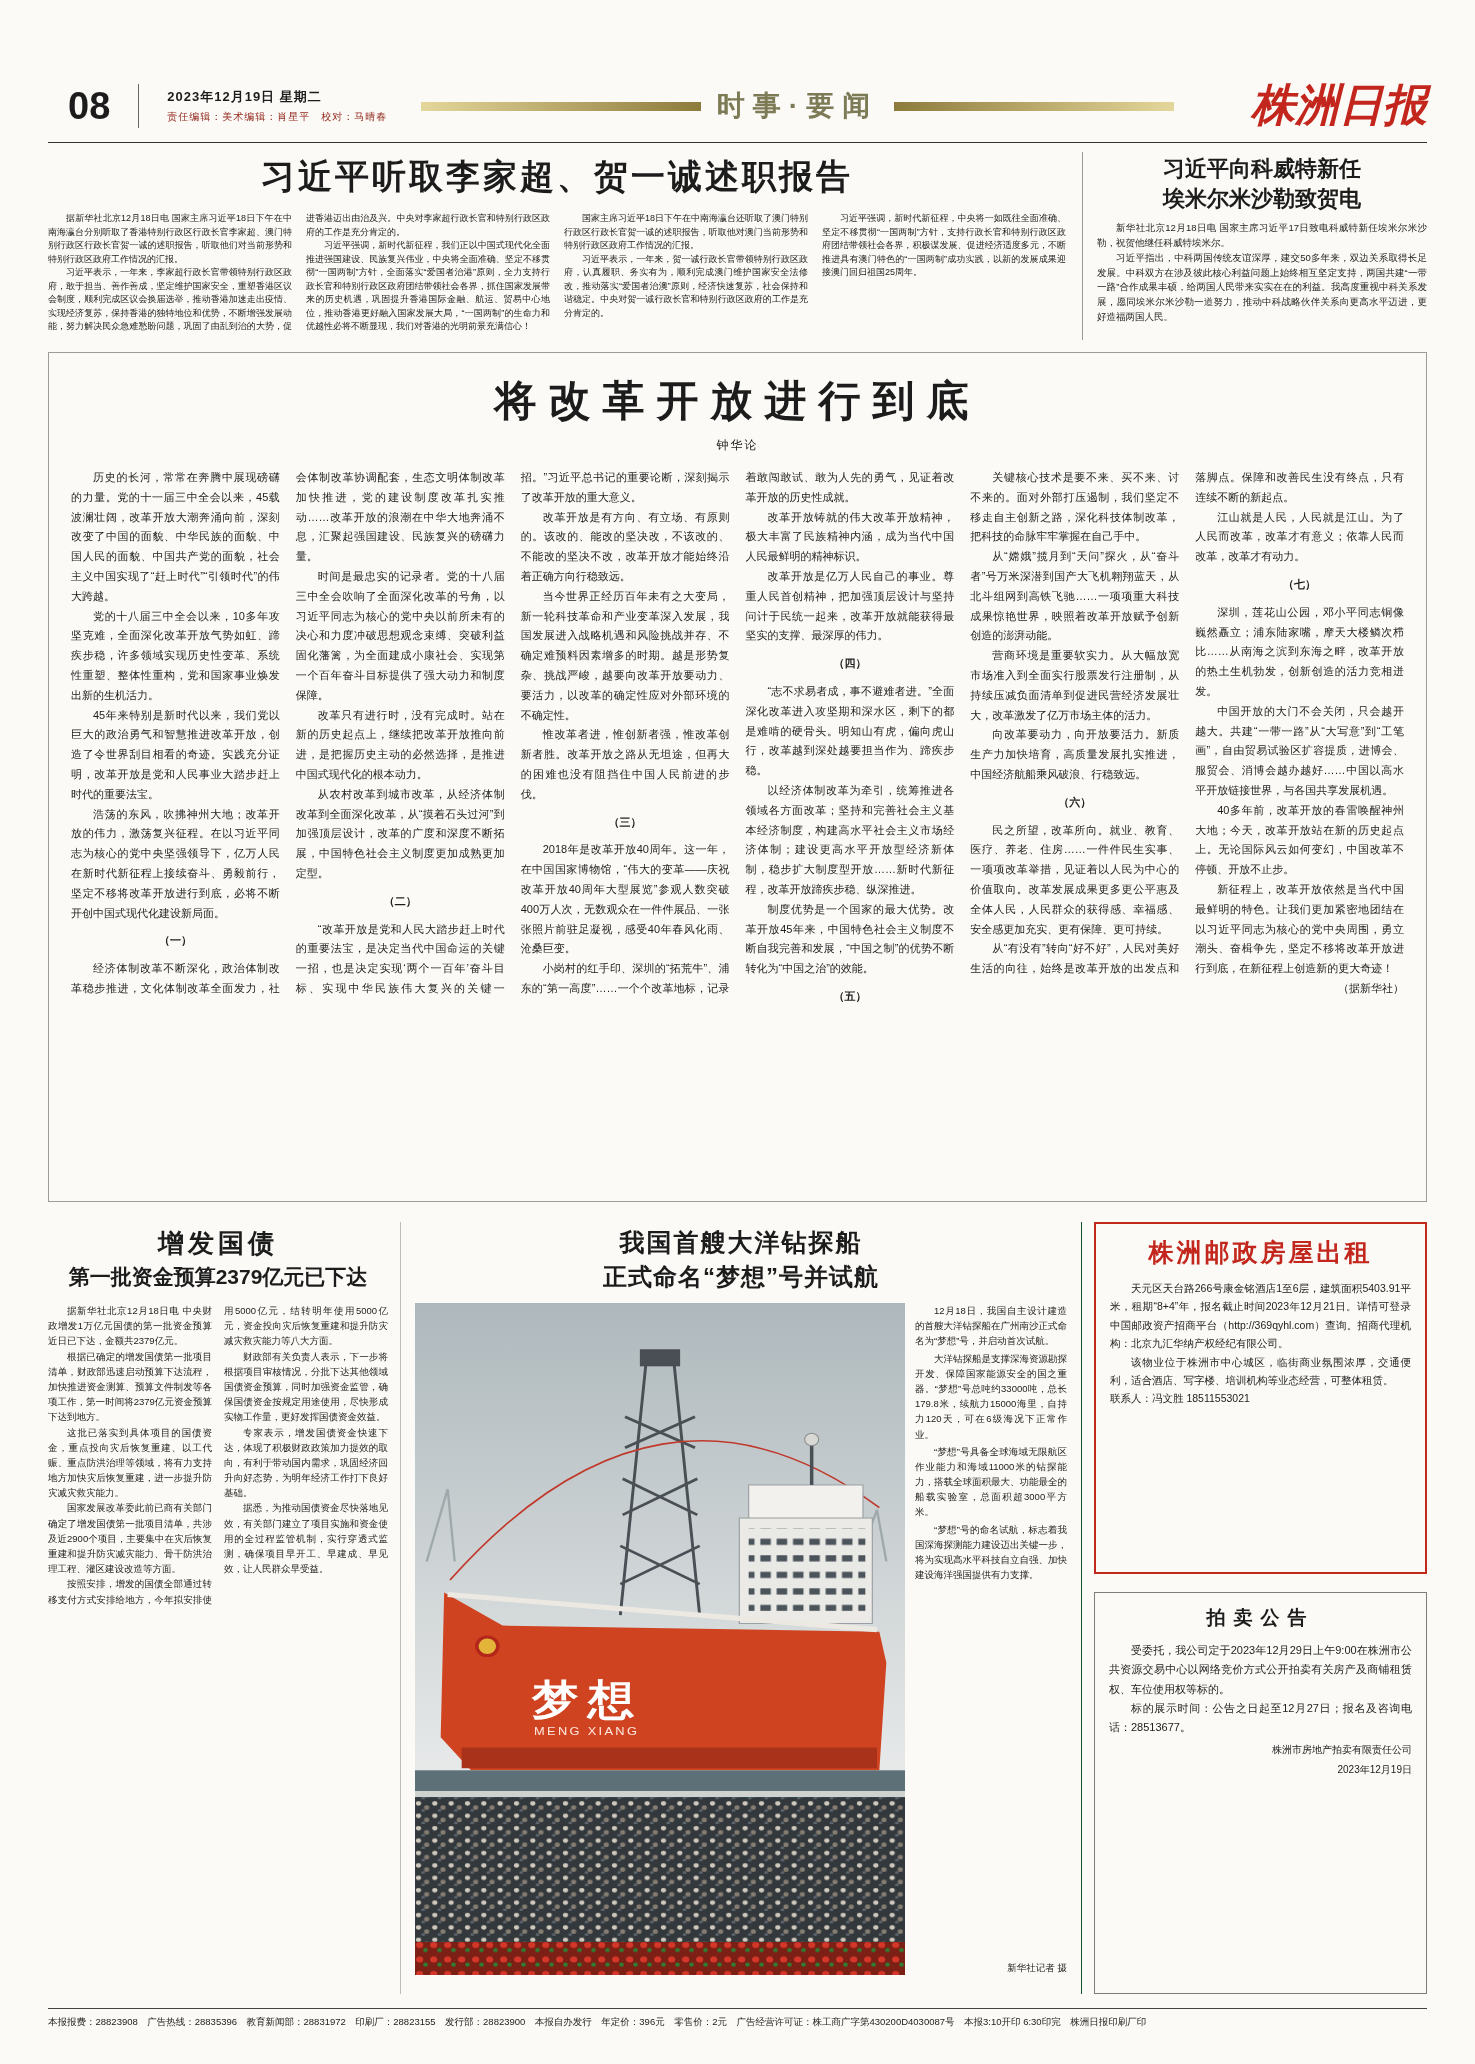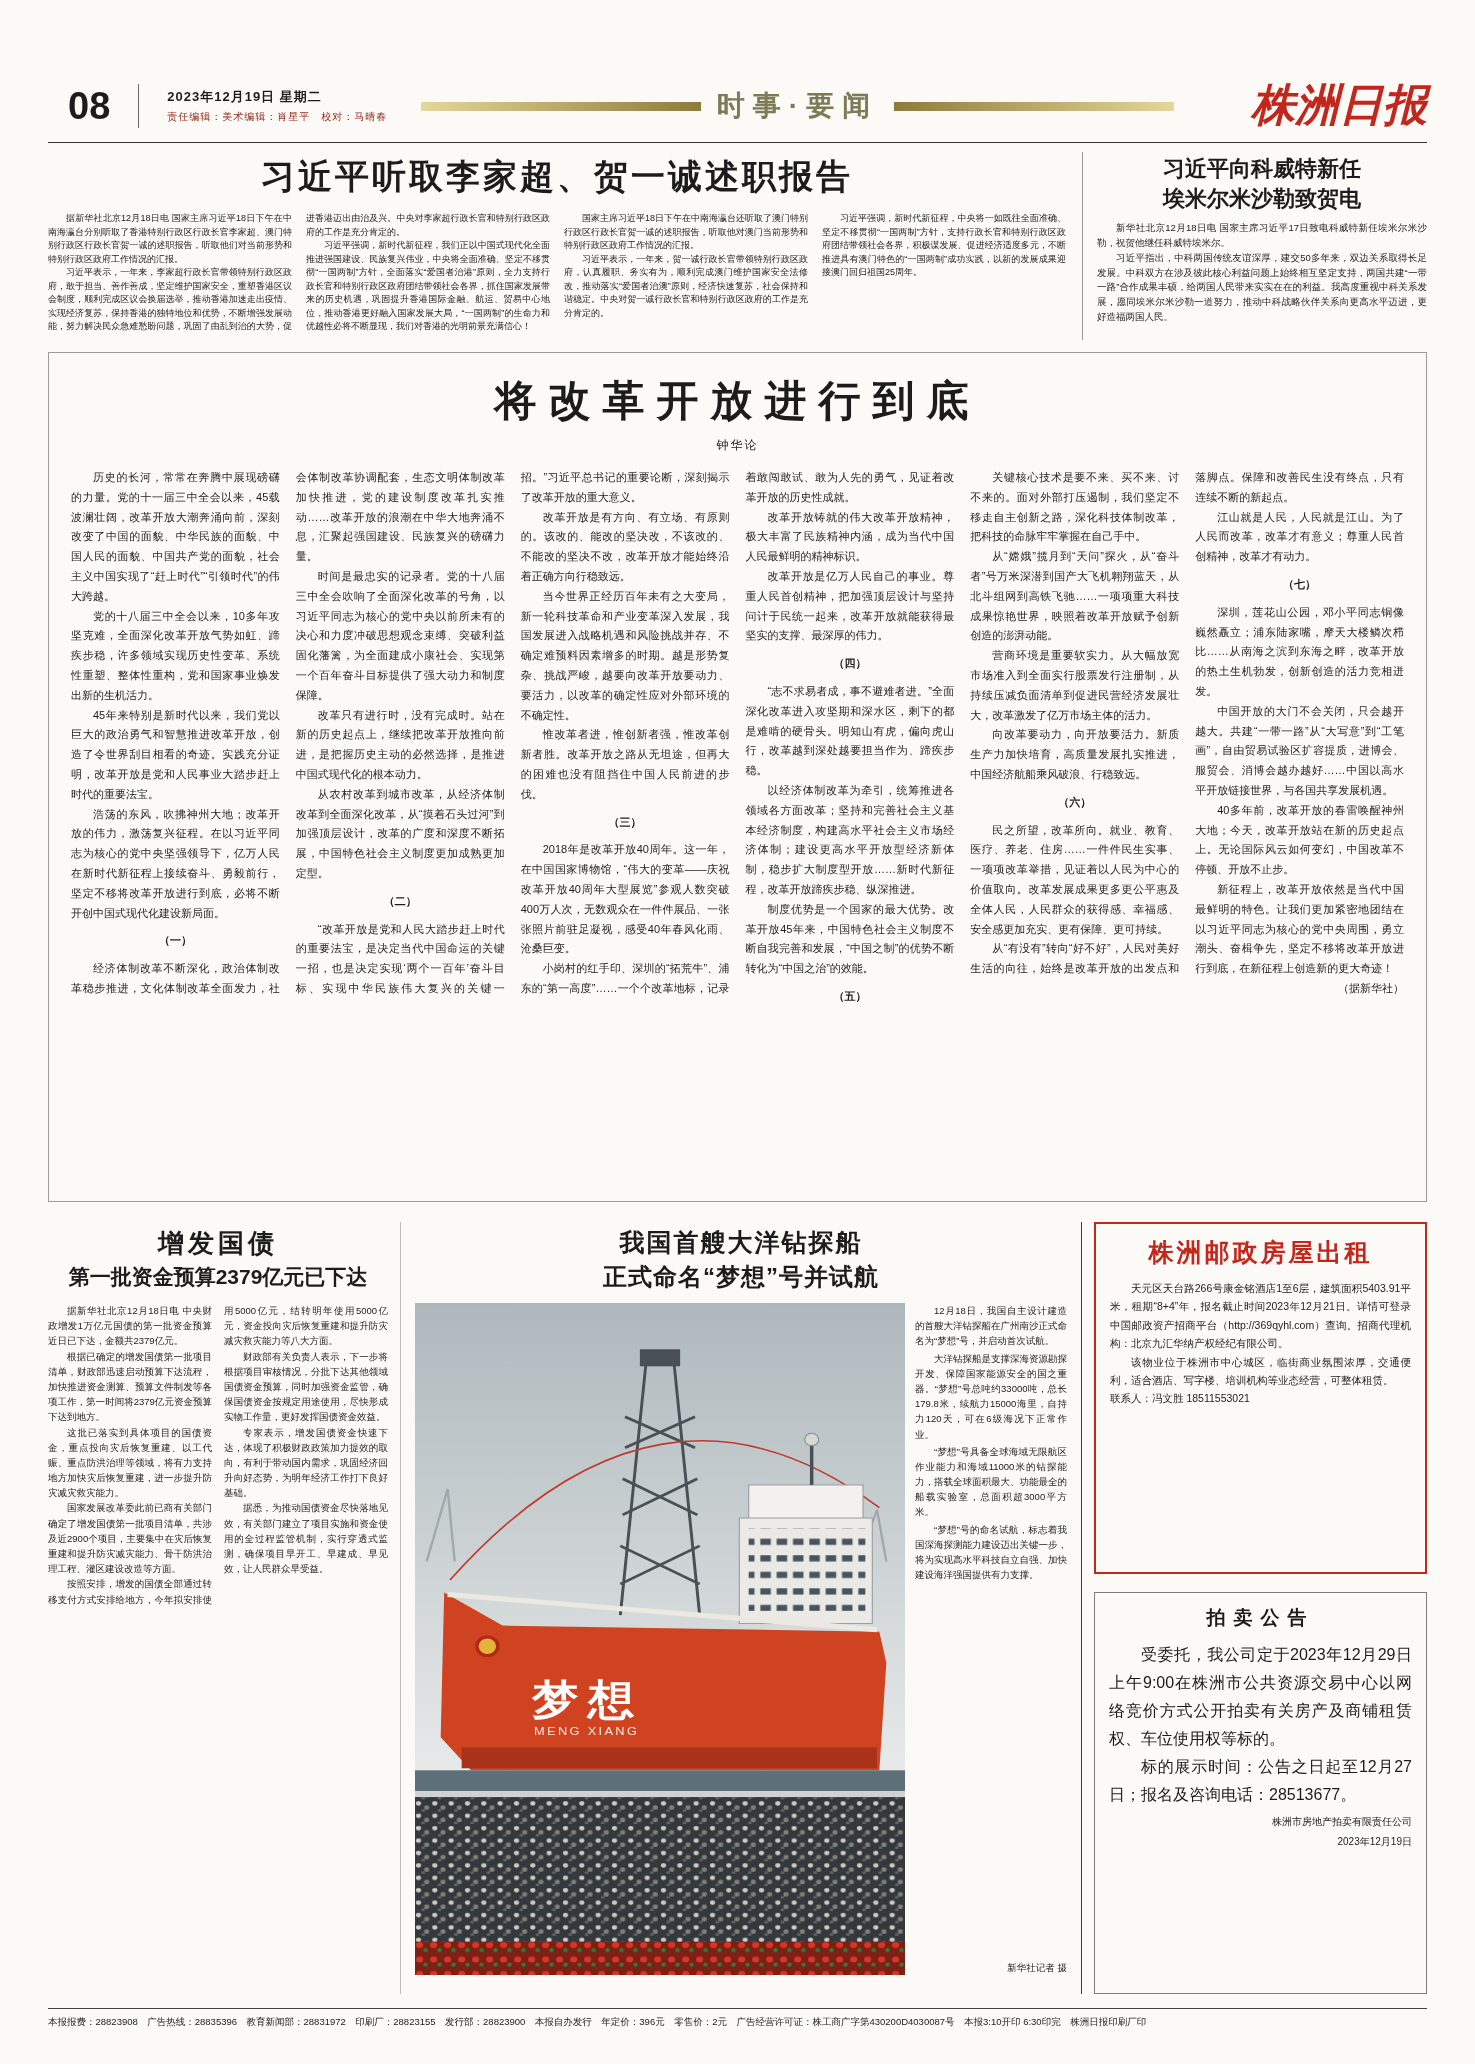--- a/index.html
+++ b/index.html
@@ -55,21 +55,21 @@
   .ship-text{width:152px;font-size:9.5px;line-height:1.6;display:flex;flex-direction:column;overflow:hidden;}
   .ship-text p{margin-bottom:2px;}
   .caption{margin-top:auto;text-align:right;font-size:9.5px;}
   .ads{width:345px;padding-left:12px;box-sizing:border-box;display:flex;flex-direction:column;gap:18px;}
   .rental{border:2px solid #c0291c;padding:12px 14px;height:352px;box-sizing:border-box;overflow:hidden;}
   .rental h3{margin:0 0 10px;text-align:center;color:#c2261c;font-size:25px;font-weight:900;letter-spacing:3px;}
   .rental-body{font-size:10.5px;line-height:1.75;}
   .rental .contact{font-weight:normal;}
   .auction{border:1px solid #7d7d7d;padding:12px 14px;flex:1;box-sizing:border-box;overflow:hidden;}
   .auction h3{margin:0 0 10px;text-align:center;font-size:19px;font-weight:900;letter-spacing:8px;}
-  .auction-body{font-size:16px;line-height:1.75;}
+  .auction-body{font-size:11px;line-height:1.75;}
   .auction .sig,.auction .sigdate{text-align:right;font-size:10px;margin-top:6px;}
   
   .foot-rule{position:absolute;left:48px;right:48px;top:2008px;height:1px;background:#444;}
   .imprint{position:absolute;left:48px;right:48px;top:2016px;font-size:9.5px;text-align:left;
            white-space:nowrap;overflow:hidden;color:#222;}
 </style>
 </head>
 <body>
 
 <div class="page">
@@ -141,21 +141,21 @@
         <p>以经济体制改革为牵引，统筹推进各领域各方面改革；坚持和完善社会主义基本经济制度，构建高水平社会主义市场经济体制；建设更高水平开放型经济新体制，稳步扩大制度型开放……新时代新征程，改革开放蹄疾步稳、纵深推进。</p>
         <p>制度优势是一个国家的最大优势。改革开放45年来，中国特色社会主义制度不断自我完善和发展，“中国之制”的优势不断转化为“中国之治”的效能。</p>
         <p class="sec">（五）</p>
         <p>关键核心技术是要不来、买不来、讨不来的。面对外部打压遏制，我们坚定不移走自主创新之路，深化科技体制改革，把科技的命脉牢牢掌握在自己手中。</p>
         <p>从“嫦娥”揽月到“天问”探火，从“奋斗者”号万米深潜到国产大飞机翱翔蓝天，从北斗组网到高铁飞驰……一项项重大科技成果惊艳世界，映照着改革开放赋予创新创造的澎湃动能。</p>
         <p>营商环境是重要软实力。从大幅放宽市场准入到全面实行股票发行注册制，从持续压减负面清单到促进民营经济发展壮大，改革激发了亿万市场主体的活力。</p>
         <p>向改革要动力，向开放要活力。新质生产力加快培育，高质量发展扎实推进，中国经济航船乘风破浪、行稳致远。</p>
         <p class="sec">（六）</p>
         <p>民之所望，改革所向。就业、教育、医疗、养老、住房……一件件民生实事、一项项改革举措，见证着以人民为中心的价值取向。改革发展成果更多更公平惠及全体人民，人民群众的获得感、幸福感、安全感更加充实、更有保障、更可持续。</p>
         <p>从“有没有”转向“好不好”，人民对美好生活的向往，始终是改革开放的出发点和落脚点。保障和改善民生没有终点，只有连续不断的新起点。</p>
-        <p>江山就是人民，人民就是江山。为了人民而改革，改革才有意义；尊重人民首创精神，改革才有动力。</p>
+        <p>江山就是人民，人民就是江山。为了人民而改革，改革才有意义；依靠人民而改革，改革才有动力。</p>
         <p class="sec">（七）</p>
         <p>深圳，莲花山公园，邓小平同志铜像巍然矗立；浦东陆家嘴，摩天大楼鳞次栉比……从南海之滨到东海之畔，改革开放的热土生机勃发，创新创造的活力竞相迸发。</p>
         <p>中国开放的大门不会关闭，只会越开越大。共建“一带一路”从“大写意”到“工笔画”，自由贸易试验区扩容提质，进博会、服贸会、消博会越办越好……中国以高水平开放链接世界，与各国共享发展机遇。</p>
         <p>40多年前，改革开放的春雷唤醒神州大地；今天，改革开放站在新的历史起点上。无论国际风云如何变幻，中国改革不停顿、开放不止步。</p>
         <p>新征程上，改革开放依然是当代中国最鲜明的特色。让我们更加紧密地团结在以习近平同志为核心的党中央周围，勇立潮头、奋楫争先，坚定不移将改革开放进行到底，在新征程上创造新的更大奇迹！</p>
         <p class="sig">（据新华社）</p>
       </div>
   </section>
 
   <section class="bottom-row">

